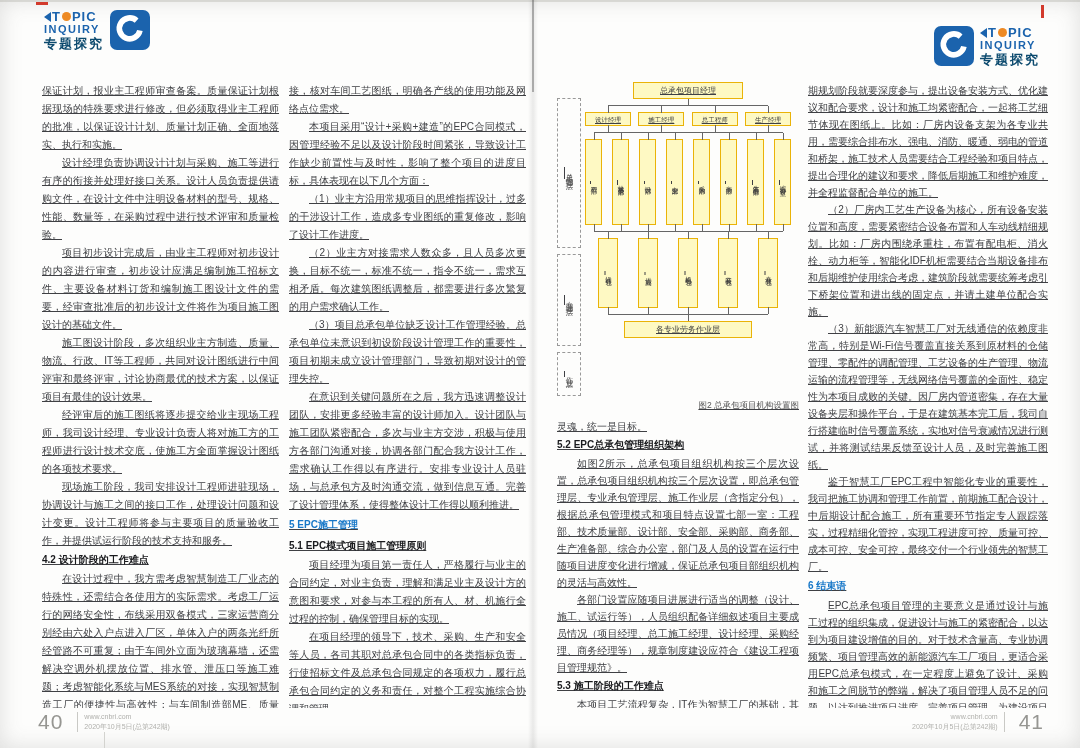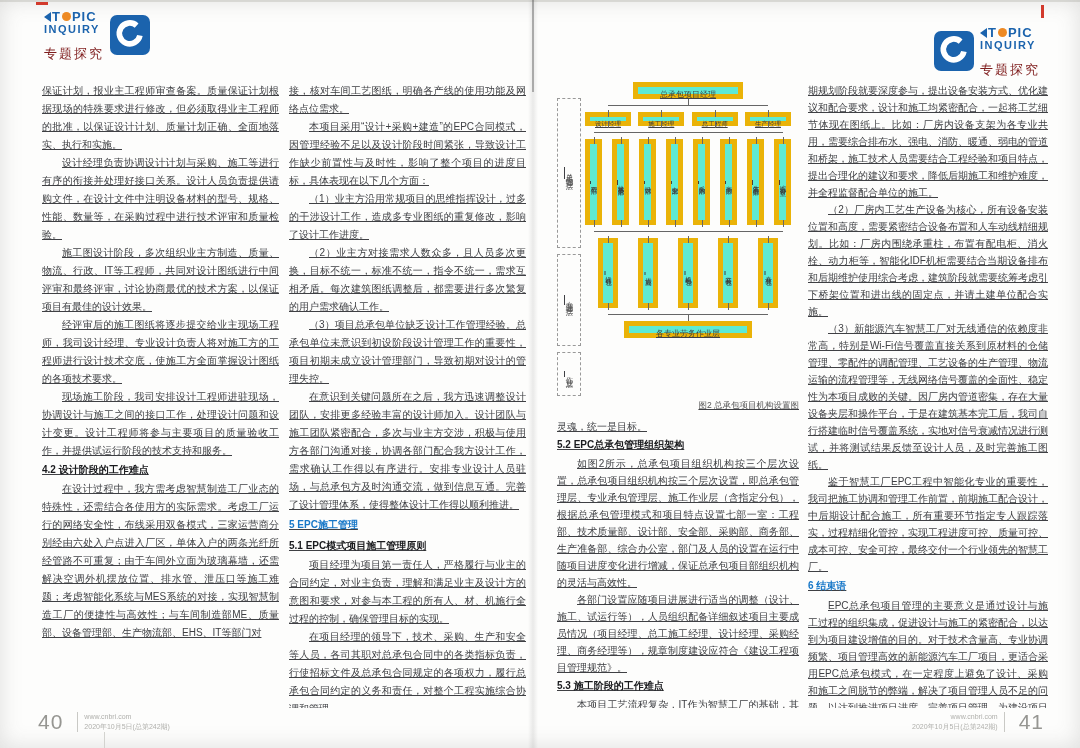--- a/index.html
+++ b/index.html
@@ -16,21 +16,21 @@
   
   .logo{position:absolute;display:flex;gap:6px;align-items:center;}
   .logo-l{left:44px;top:10px;}
   .logo-r{right:40px;top:26px;}
   .logo-sq{width:40px;height:40px;border-radius:7px;background:#1b63ad;display:flex;align-items:center;justify-content:center;}
   .logo-txt{line-height:1;}
   .lt1{font-size:13px;font-weight:bold;color:#1b63ad;letter-spacing:1px;display:flex;align-items:center;}
   .tri{width:0;height:0;border-top:5px solid transparent;border-bottom:5px solid transparent;border-right:7px solid #1b63ad;margin-right:1px;}
   .odot{display:inline-block;width:9px;height:9px;border-radius:50%;background:#ee8a24;margin:0 1px;}
   .lt2{font-size:11px;font-weight:bold;color:#1b63ad;letter-spacing:1.5px;margin-top:1px;}
-  .lt3{font-size:13px;font-weight:normal;color:#7f1d1d;letter-spacing:2px;margin-top:12px;font-family:"DejaVu Sans",sans-serif;}
+  .lt3{font-size:13px;font-weight:bold;color:#0c4a6e;letter-spacing:2px;margin-top:2px;font-family:"DejaVu Sans",sans-serif;}
 
   
   .col{position:absolute;top:82px;height:626px;overflow:hidden;color:#3f4044;text-align:justify;text-decoration:underline;}
   .col p{margin:0;font-size:10px;}
   .pg-l p{line-height:18px;}
   .pg-r p{line-height:17px;}
   .para{text-indent:2em;}
   .cont{text-indent:0;}
   .h-bold{font-weight:bold;color:#1a1b1e;font-size:10.5px;line-height:20px !important;text-indent:0;}
   .h-blue{font-weight:bold;color:#1878c8;font-size:11.5px;line-height:22px !important;text-indent:0;}
@@ -39,21 +39,21 @@
   .c3{left:557px;width:242px;}
   .c4{left:808px;width:240px;}
 
   
   .diagram{display:flex;gap:4px;margin-bottom:2px;}
   .rail{display:flex;flex-direction:column;gap:6px;margin-top:16px;}
   .rail-box{border:1px dashed #999;width:24px;box-sizing:border-box;display:flex;align-items:center;justify-content:center;
             writing-mode:vertical-rl;font-size:7.5px;letter-spacing:2px;color:#555;}
   .rb1{height:150px;} .rb2{height:92px;} .rb3{height:44px;}
   .chart{width:206px;}
-  .obox{border:5px solid #eab308;background:#5eead4;color:#3c3c3c;text-align:center;box-sizing:border-box;}
+  .obox{border:1px solid #eab308;background:#fef9c3;color:#3c3c3c;text-align:center;box-sizing:border-box;}
   .top-box{width:110px;margin:0 auto;font-size:8px;height:17px;line-height:15px;}
   .vline{width:1px;height:6px;background:#666;margin:0 auto;}
   .hline{height:1px;background:#666;margin:0 auto;}
   .row{display:flex;justify-content:space-between;margin-top:6px;}
   .row .obox{position:relative;}
   .row .obox::before{content:"";position:absolute;top:-7px;left:50%;width:1px;height:7px;background:#666;}
   .dn::after{content:"";position:absolute;bottom:-7px;left:50%;width:1px;height:7px;background:#666;}
   .mgr{width:46px;height:14px;font-size:6.5px;line-height:13px;margin-bottom:6px;}
   .vbox{writing-mode:vertical-rl;letter-spacing:1px;display:flex;align-items:center;justify-content:center;font-size:6.5px;}
   .dept{width:17px;height:86px;margin-bottom:6px;}
@@ -113,20 +113,21 @@
           <span>PIC</span>
         </div>
       <div class="lt2">INQUIRY</div>
       <div class="lt3">专题探究</div>
     </div>
   </div>
 
   <div class="col c1 pg-l">
     <p class="cont">保证计划，报业主工程师审查备案。质量保证计划根据现场的特殊要求进行修改，但必须取得业主工程师的批准，以保证设计计划、质量计划正确、全面地落实、执行和实施。</p>
     <p class="para">设计经理负责协调设计计划与采购、施工等进行有序的衔接并处理好接口关系。设计人员负责提供请购文件，在设计文件中注明设备材料的型号、规格、性能、数量等，在采购过程中进行技术评审和质量检验。</p>
+    <p class="para">项目初步设计完成后，由业主工程师对初步设计的内容进行审查，初步设计应满足编制施工招标文件、主要设备材料订货和编制施工图设计文件的需要，经审查批准后的初步设计文件将作为项目施工图设计的基础文件。</p>
     <p class="para">施工图设计阶段，多次组织业主方制造、质量、物流、行政、IT等工程师，共同对设计图纸进行中间评审和最终评审，讨论协商最优的技术方案，以保证项目有最佳的设计效果。</p>
     <p class="para">经评审后的施工图纸将逐步提交给业主现场工程师，我司设计经理、专业设计负责人将对施工方的工程师进行设计技术交底，使施工方全面掌握设计图纸的各项技术要求。</p>
     <p class="para">现场施工阶段，我司安排设计工程师进驻现场，协调设计与施工之间的接口工作，处理设计问题和设计变更。设计工程师将参与主要项目的质量验收工作，并提供试运行阶段的技术支持和服务。</p>
     <p class="h-bold">4.2 设计阶段的工作难点</p>
     <p class="para">在设计过程中，我方需考虑智慧制造工厂业态的特殊性，还需结合各使用方的实际需求。考虑工厂运行的网络安全性，布线采用双备模式，三家运营商分别经由六处入户点进入厂区，单体入户的两条光纤所经管路不可重复；由于车间外立面为玻璃幕墙，还需解决空调外机摆放位置、排水管、泄压口等施工难题；考虑智能化系统与MES系统的对接，实现智慧制造工厂的便捷性与高效性；与车间制造部ME、质量部、设备管理部、生产物流部、EHS、IT等部门对</p>
   </div>
 
   <div class="col c2 pg-l">
     <p class="cont">接，核对车间工艺图纸，明确各产线的使用功能及网络点位需求。</p>
     <p class="para">本项目采用“设计+采购+建造”的EPC合同模式，因管理经验不足以及设计阶段时间紧张，导致设计工作缺少前置性与及时性，影响了整个项目的进度目标，具体表现在以下几个方面：</p>

